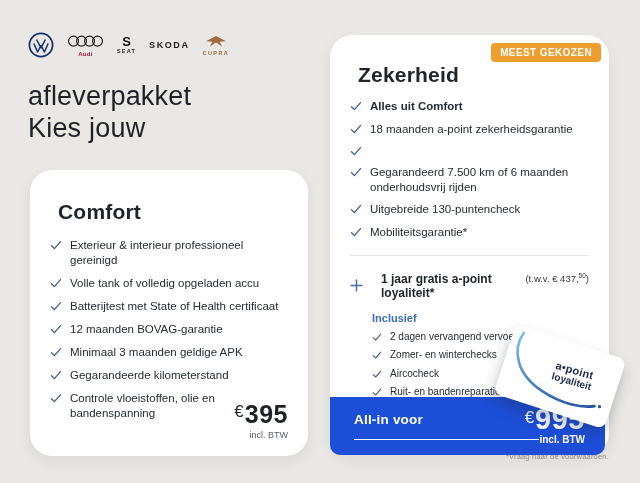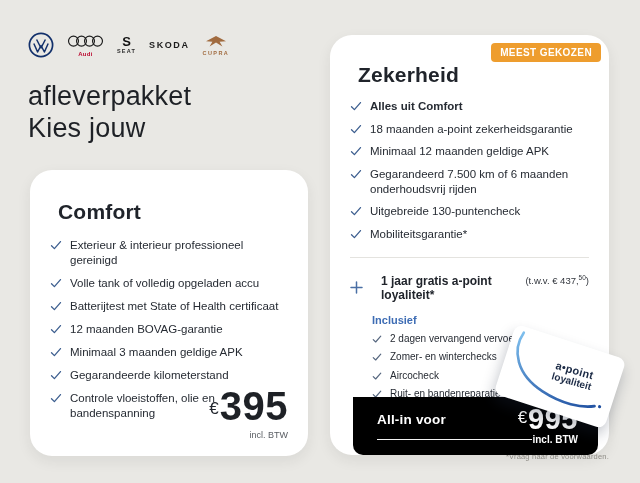--- a/index.html
+++ b/index.html
@@ -35,21 +35,21 @@
 
   ul.checks{list-style:none;margin:14px 0 0 0;padding:0;display:flex;flex-direction:column;gap:8px;}
   ul.checks li{display:flex;gap:8px;font-size:11.5px;line-height:15px;color:#262B33;}
   ul.checks li .ck{flex:0 0 auto;margin-top:1px;}
   .zeker ul.checks{gap:7.5px;margin-top:12px;}
   .zeker ul.checks li.bold span{font-weight:bold;}
 
   
   .price-block{position:absolute;right:20px;bottom:16px;text-align:right;}
   .price-cur{font-size:17px;font-weight:400;color:#23272E;vertical-align:6px;margin-right:1px;}
-  .price-val{font-size:40px;font-weight:600;color:#1E2126;letter-spacing:0.5px;margin-top:29px;}
+  .price-val{font-size:25px;font-weight:600;color:#1E2126;letter-spacing:0.5px;margin-top:29px;}
   .price-note{font-size:9px;color:#585C62;margin-top:1px;}
 
   
   .badge{position:absolute;top:8px;right:8px;background:#EE9D2E;color:#fff;font-size:10px;font-weight:bold;letter-spacing:0.4px;padding:4px 9px;border-radius:4px;}
 
   .divider{border:none;border-top:1px solid #E4E3DF;margin:15px 0 0 0;}
 
   .plusrow{display:flex;align-items:baseline;gap:18px;margin-top:16px;font-size:12px;}
   .plusrow .pl{flex:0 0 auto;align-self:center;}
   .plusrow .plabel{font-weight:bold;color:#20242B;}
@@ -64,21 +64,21 @@
 
   
   .loyalty{position:absolute;left:172px;top:305px;width:116px;height:73px;background:#fff;border-radius:8px;
     box-shadow:0 8px 14px rgba(30,40,60,0.28);transform:rotate(18deg);z-index:3;overflow:hidden;}
   .loyalty svg{position:absolute;left:0;top:0;}
   .lc-text{position:absolute;left:50px;top:20px;color:#1B2A45;transform:rotate(-2deg);text-align:center;line-height:12px;}
   .lc-brand{font-size:11px;font-weight:bold;letter-spacing:0.3px;}
   .lc-prod{font-size:10px;font-weight:600;}
 
   
-  .allin{position:absolute;left:0;right:11px;bottom:0;height:58px;background:#000000;border-radius:0 0 10px 10px;z-index:1;margin-left:23px;}
+  .allin{position:absolute;left:0;right:4px;bottom:0;height:58px;background:#1d4ed8;border-radius:0 0 10px 10px;z-index:1;}
   .allin-label{position:absolute;left:24px;top:15px;color:#fff;font-size:13.5px;font-weight:bold;letter-spacing:0.2px;}
   .allin-line{position:absolute;left:24px;right:66px;bottom:15px;height:1px;background:rgba(255,255,255,0.95);}
   .allin-price{position:absolute;right:20px;top:6px;text-align:right;color:#fff;}
   .allin-cur{font-size:17px;font-weight:400;vertical-align:6px;margin-right:1px;}
   .allin-val{font-size:29px;font-weight:700;letter-spacing:0.5px;}
   .allin-note{font-size:10px;font-weight:bold;margin-top:-2px;}
 
   .footnote{position:absolute;right:31px;top:452px;font-size:7.5px;color:#8D8B85;letter-spacing:0.2px;}
 </style>
 </head>
@@ -188,21 +188,20 @@
       <li>
           <svg class="ck" width="12" height="12" viewBox="0 0 12 12">
             <path d="M1.5 6.8 L4.4 9.6 L10.5 2.6" fill="none" stroke="#3C5E8F" stroke-width="1.3" stroke-linecap="round" stroke-linejoin="round"></path>
           </svg>
           <span>18 maanden a-point zekerheidsgarantie</span>
         </li>
       <li>
           <svg class="ck" width="12" height="12" viewBox="0 0 12 12">
             <path d="M1.5 6.8 L4.4 9.6 L10.5 2.6" fill="none" stroke="#3C5E8F" stroke-width="1.3" stroke-linecap="round" stroke-linejoin="round"></path>
           </svg>
-          <span>Minimaal 12 maanden geldige APK</span>
         </li>
       <li>
           <svg class="ck" width="12" height="12" viewBox="0 0 12 12">
             <path d="M1.5 6.8 L4.4 9.6 L10.5 2.6" fill="none" stroke="#3C5E8F" stroke-width="1.3" stroke-linecap="round" stroke-linejoin="round"></path>
           </svg>
           <span>Gegarandeerd 7.500 km of 6 maanden onderhoudsvrij rijden</span>
         </li>
       <li>
           <svg class="ck" width="12" height="12" viewBox="0 0 12 12">
             <path d="M1.5 6.8 L4.4 9.6 L10.5 2.6" fill="none" stroke="#3C5E8F" stroke-width="1.3" stroke-linecap="round" stroke-linejoin="round"></path>

